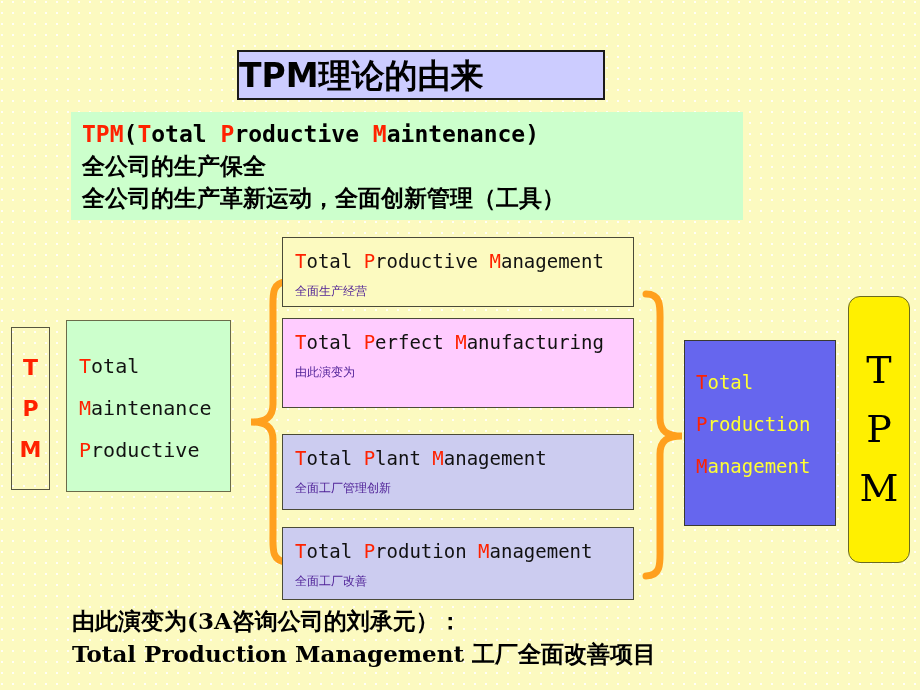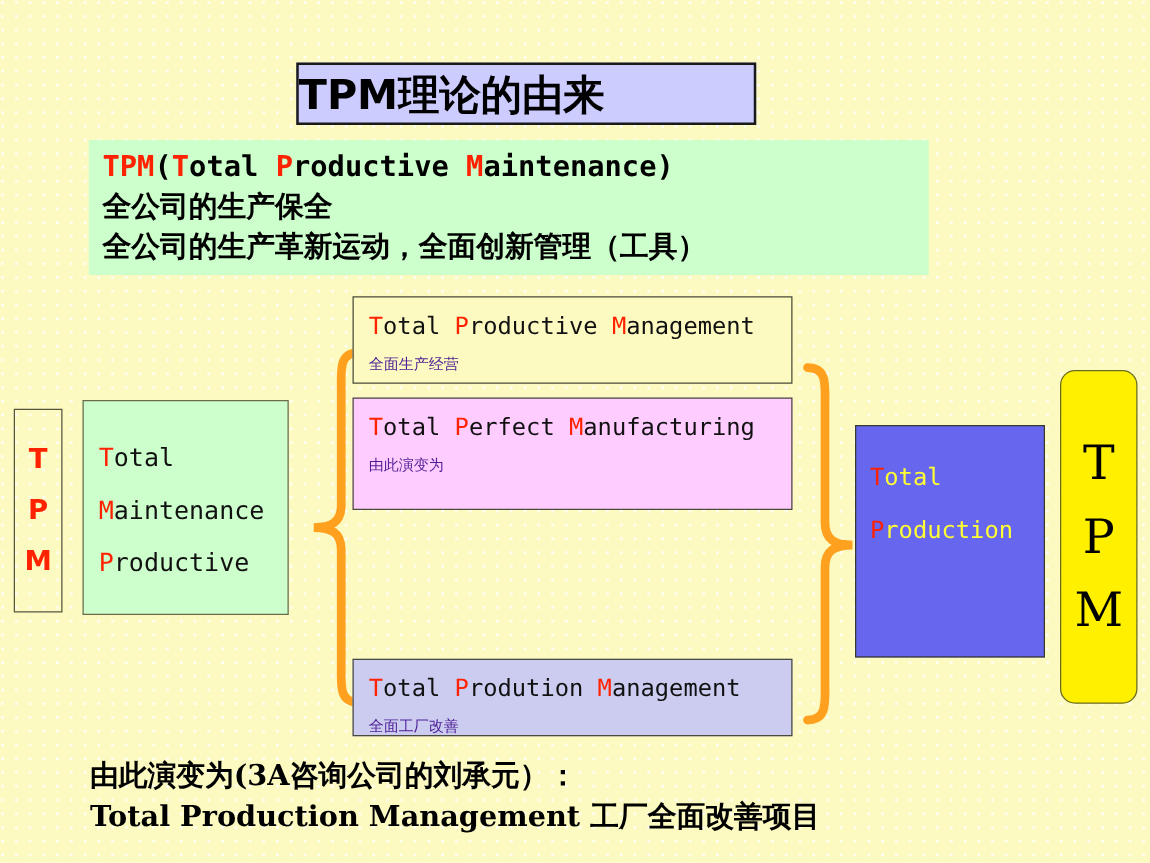--- a/index.html
+++ b/index.html
@@ -135,21 +135,21 @@
   .mid-box .cn {
     font-family: "DejaVu Sans", "Liberation Sans", sans-serif;
     font-size: 12px;
     color: #4c1d95;
     line-height: 31px;
     white-space: nowrap;
   }
   #mid-0 { top: 237px; height: 70px; background: #FCFAC0; }
   #mid-1 { top: 318px; height: 90px; background: #FFCCFF; }
   #mid-2 { top: 434px; height: 76px; background: #CCCCF0; }
-  #mid-3 { top: 527px; height: 62px; background: #CCCCF0; }
+  #mid-3 { top: 527px; height: 73px; background: #CCCCF0; }
 
   
   .brace { position: absolute; }
 
   
   #blue-box {
     position: absolute;
     left: 684px;
     top: 340px;
     width: 152px;
@@ -241,33 +241,38 @@
   <div class="mid-box" id="mid-0">
     <div class="en"><span class="red">T</span><span>otal </span><span class="red">P</span><span>roductive </span><span class="red">M</span><span>anagement</span></div>
     <div class="cn">全面生产经营</div>
   </div>
 
   <div class="mid-box" id="mid-1">
     <div class="en"><span class="red">T</span><span>otal </span><span class="red">P</span><span>erfect </span><span class="red">M</span><span>anufacturing</span></div>
     <div class="cn">由此演变为</div>
   </div>
 
+  <div class="mid-box" id="mid-2">
+    <div class="en"><span class="red">T</span><span>otal </span><span class="red">P</span><span>lant </span><span class="red">M</span><span>anagement</span></div>
+    <div class="cn">全面工厂管理创新</div>
+  </div>
 
   <div class="mid-box" id="mid-3">
     <div class="en"><span class="red">T</span><span>otal </span><span class="red">P</span><span>rodution </span><span class="red">M</span><span>anagement</span></div>
     <div class="cn">全面工厂改善</div>
   </div>
 
   <svg class="brace" style="left:640px; top:290px;" width="50" height="290" viewBox="0 0 50 290">
     <path d="M6 4 C22 4 20 18 20 34 L20 128 C20 142 28 146 42 146 C28 146 20 150 20 164 L20 256 C20 272 22 286 6 286" fill="none" stroke="#FFA01E" stroke-width="7" stroke-linecap="round"></path>
   </svg>
 
   <div id="blue-box">
     <div class="word"><span class="red">T</span><span>otal</span></div>
     <div class="word"><span class="red">P</span><span>roduction</span></div>
+    <div class="word"><span class="red">M</span><span>anagement</span></div>
   </div>
 
   <div id="tpm-yellow">
     <span class="ltr">T</span>
     <span class="ltr">P</span>
     <span class="ltr">M</span>
   </div>
 
   <div id="footer">
     <div class="foot-line">由此演变为(3A咨询公司的刘承元）：</div>

